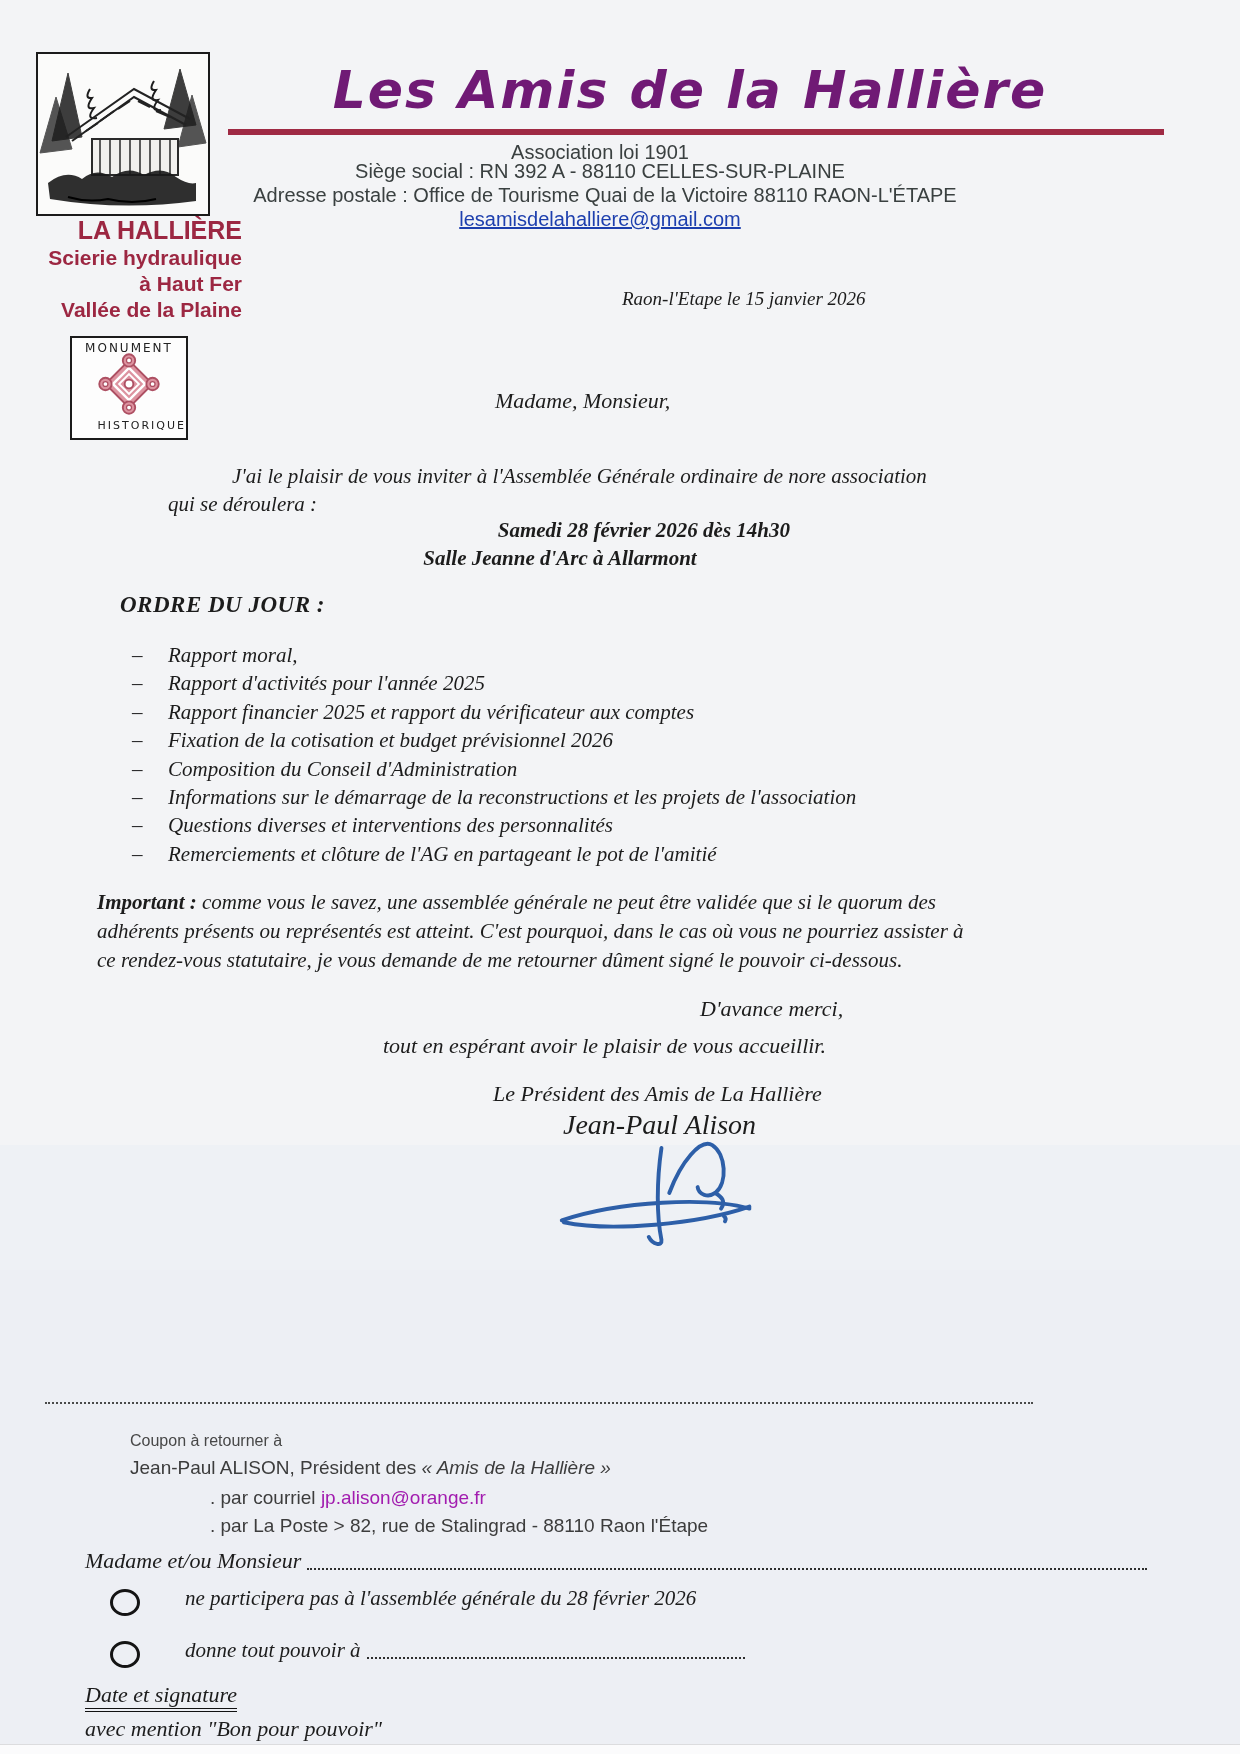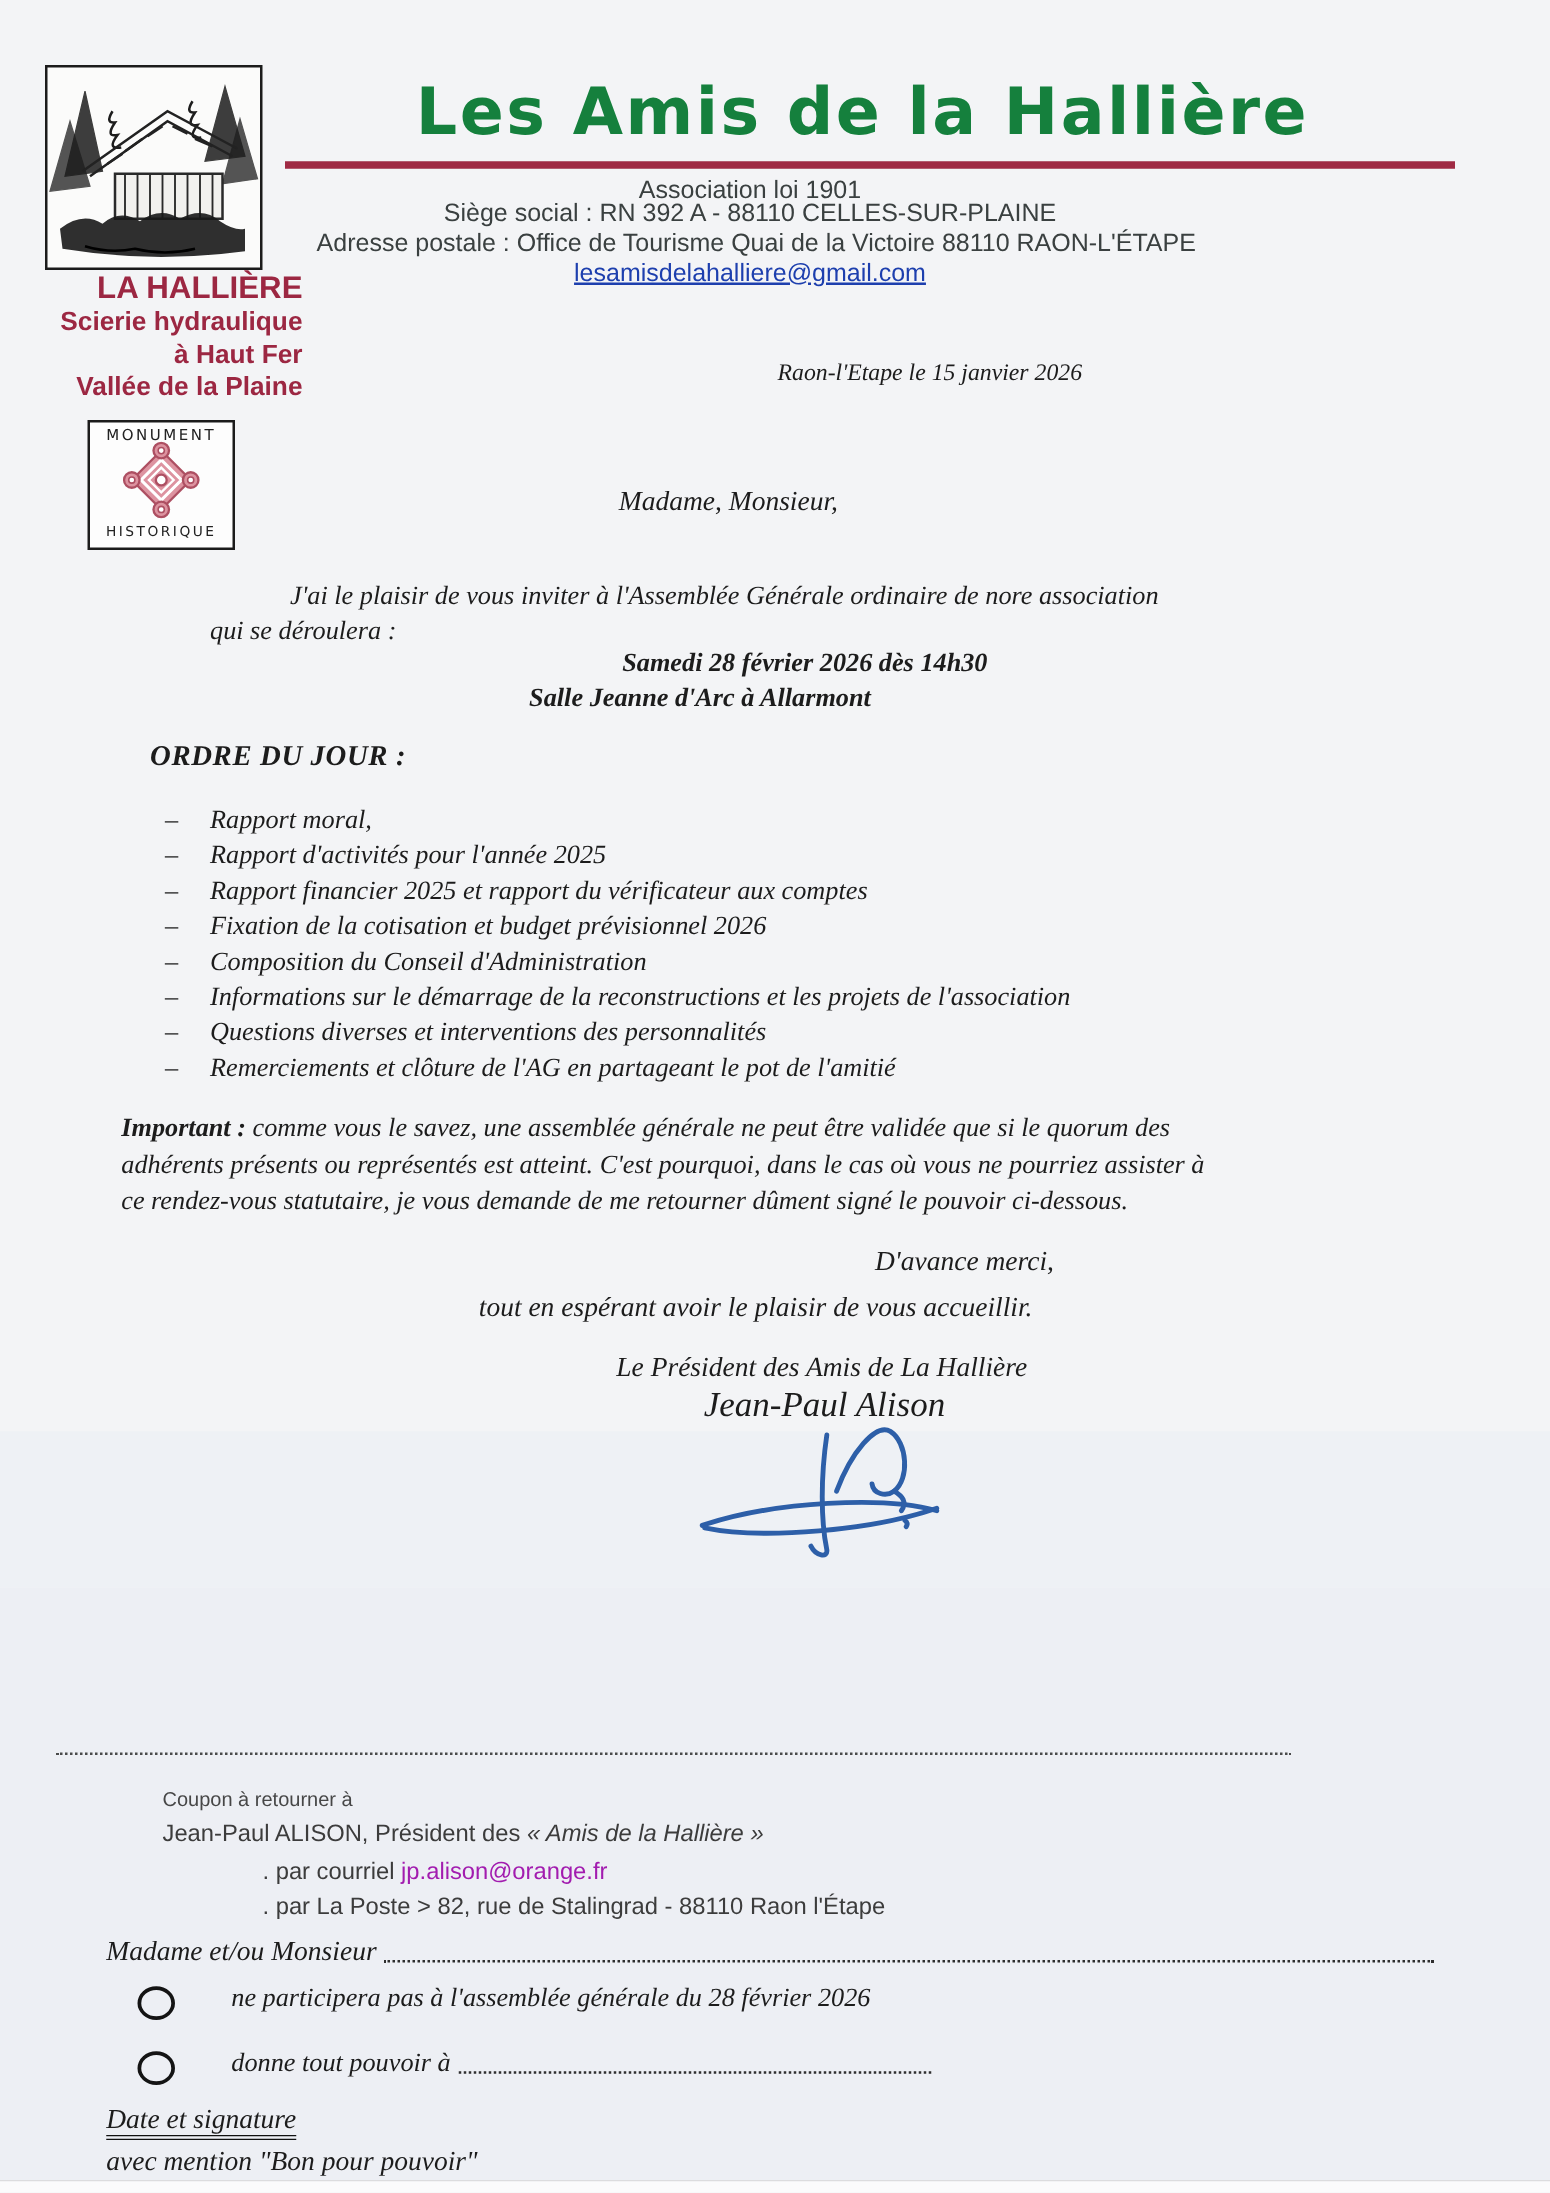--- a/index.html
+++ b/index.html
@@ -1,22 +1,22 @@
 <!DOCTYPE html>
 <html><head>
 <meta charset="utf-8">
 <style>
   html,body{margin:0;padding:0;}
   body{width:1240px;height:1754px;position:relative;background:#f3f4f6;
        font-family:"Liberation Serif", serif;color:#1c1c1c;overflow:hidden;}
   .abs{position:absolute;}
   .band{position:absolute;left:0;width:1240px;pointer-events:none;}
   
-  .org-title{font-family:"DejaVu Sans", sans-serif;font-weight:700;
-             font-size:52px;color:#15803d;letter-spacing:2px;text-align:center;}
+  .org-title{font-family:"DejaVu Sans", sans-serif;font-style:italic;font-weight:700;
+             font-size:52px;color:#701a75;letter-spacing:2px;text-align:center;}
   .rule{background:#9f2a44;}
   .addr{font-family:"Liberation Sans", sans-serif;color:#3a4040;text-align:center;}
   .side-caption{font-family:"Liberation Sans", sans-serif;font-weight:700;color:#9c2742;text-align:right;}
   .etching-frame{border:2px solid #1b1b1b;background:#fbfbfa;}
   .badge{border:2px solid #1b1b1b;background:#fdfdfd;text-align:center;
          font-family:"DejaVu Sans", sans-serif;color:#222;}
   .badge-label{font-size:12px;letter-spacing:2px;}
   
   .ser{font-style:italic;font-size:21px;}
   .serb{font-style:italic;font-weight:700;font-size:21px;}
@@ -83,21 +83,21 @@
         <circle cx="88" cy="50" r="10" stroke-width="3"></circle>
         <circle cx="50" cy="88" r="10" stroke-width="3"></circle>
         <circle cx="12" cy="50" r="10" stroke-width="3"></circle>
         <circle cx="50" cy="12" r="4" fill="#fff" stroke-width="2"></circle>
         <circle cx="88" cy="50" r="4" fill="#fff" stroke-width="2"></circle>
         <circle cx="50" cy="88" r="4" fill="#fff" stroke-width="2"></circle>
         <circle cx="12" cy="50" r="4" fill="#fff" stroke-width="2"></circle>
         <circle cx="50" cy="50" r="7" fill="#fff" stroke-width="3"></circle>
       </g>
     </svg>
-    <div class="badge-label" style="font-size:11px;">HISTORIQUE</div>
+    <div class="badge-label" style="font-size:11px;text-align:right;">HISTORIQUE</div>
   </div>
 
   <div class="abs org-title" style="left:280px;top:60px;width:820px;">Les Amis de la Hallière</div>
   <div class="abs rule" style="left:228px;top:129px;width:936px;height:6px;"></div>
 
   <div class="abs addr" style="left:230px;top:141px;width:740px;font-size:20px;">Association loi 1901</div>
   <div class="abs addr" style="left:230px;top:160px;width:740px;font-size:20px;">Siège social : RN 392 A - 88110 CELLES-SUR-PLAINE</div>
   <div class="abs addr" style="left:210px;top:184px;width:790px;font-size:20px;">Adresse postale : Office de Tourisme Quai de la Victoire 88110 RAON-L'ÉTAPE</div>
   <div class="abs addr" style="left:230px;top:208px;width:740px;font-size:20px;">
     <a style="color:#1d3fae;text-decoration:underline;">lesamisdelahalliere@gmail.com</a>

